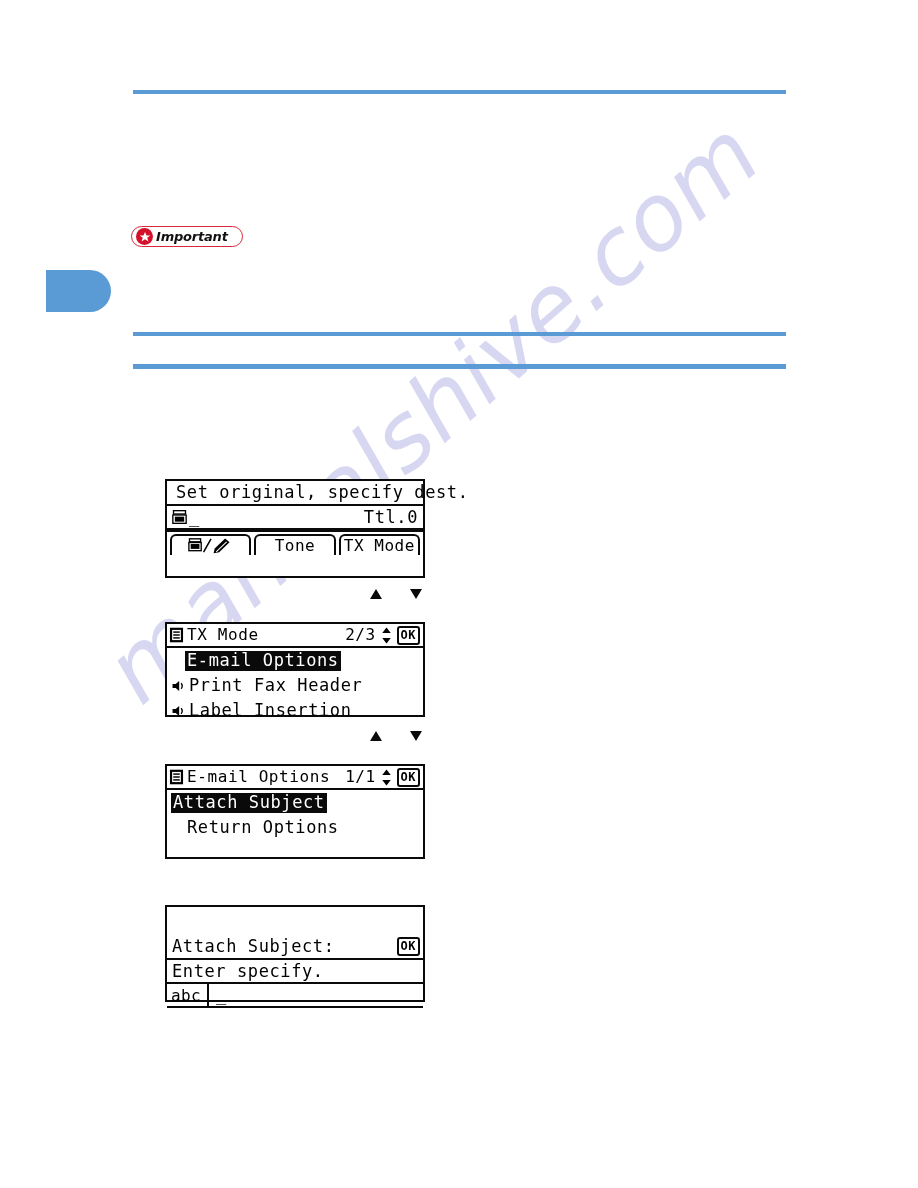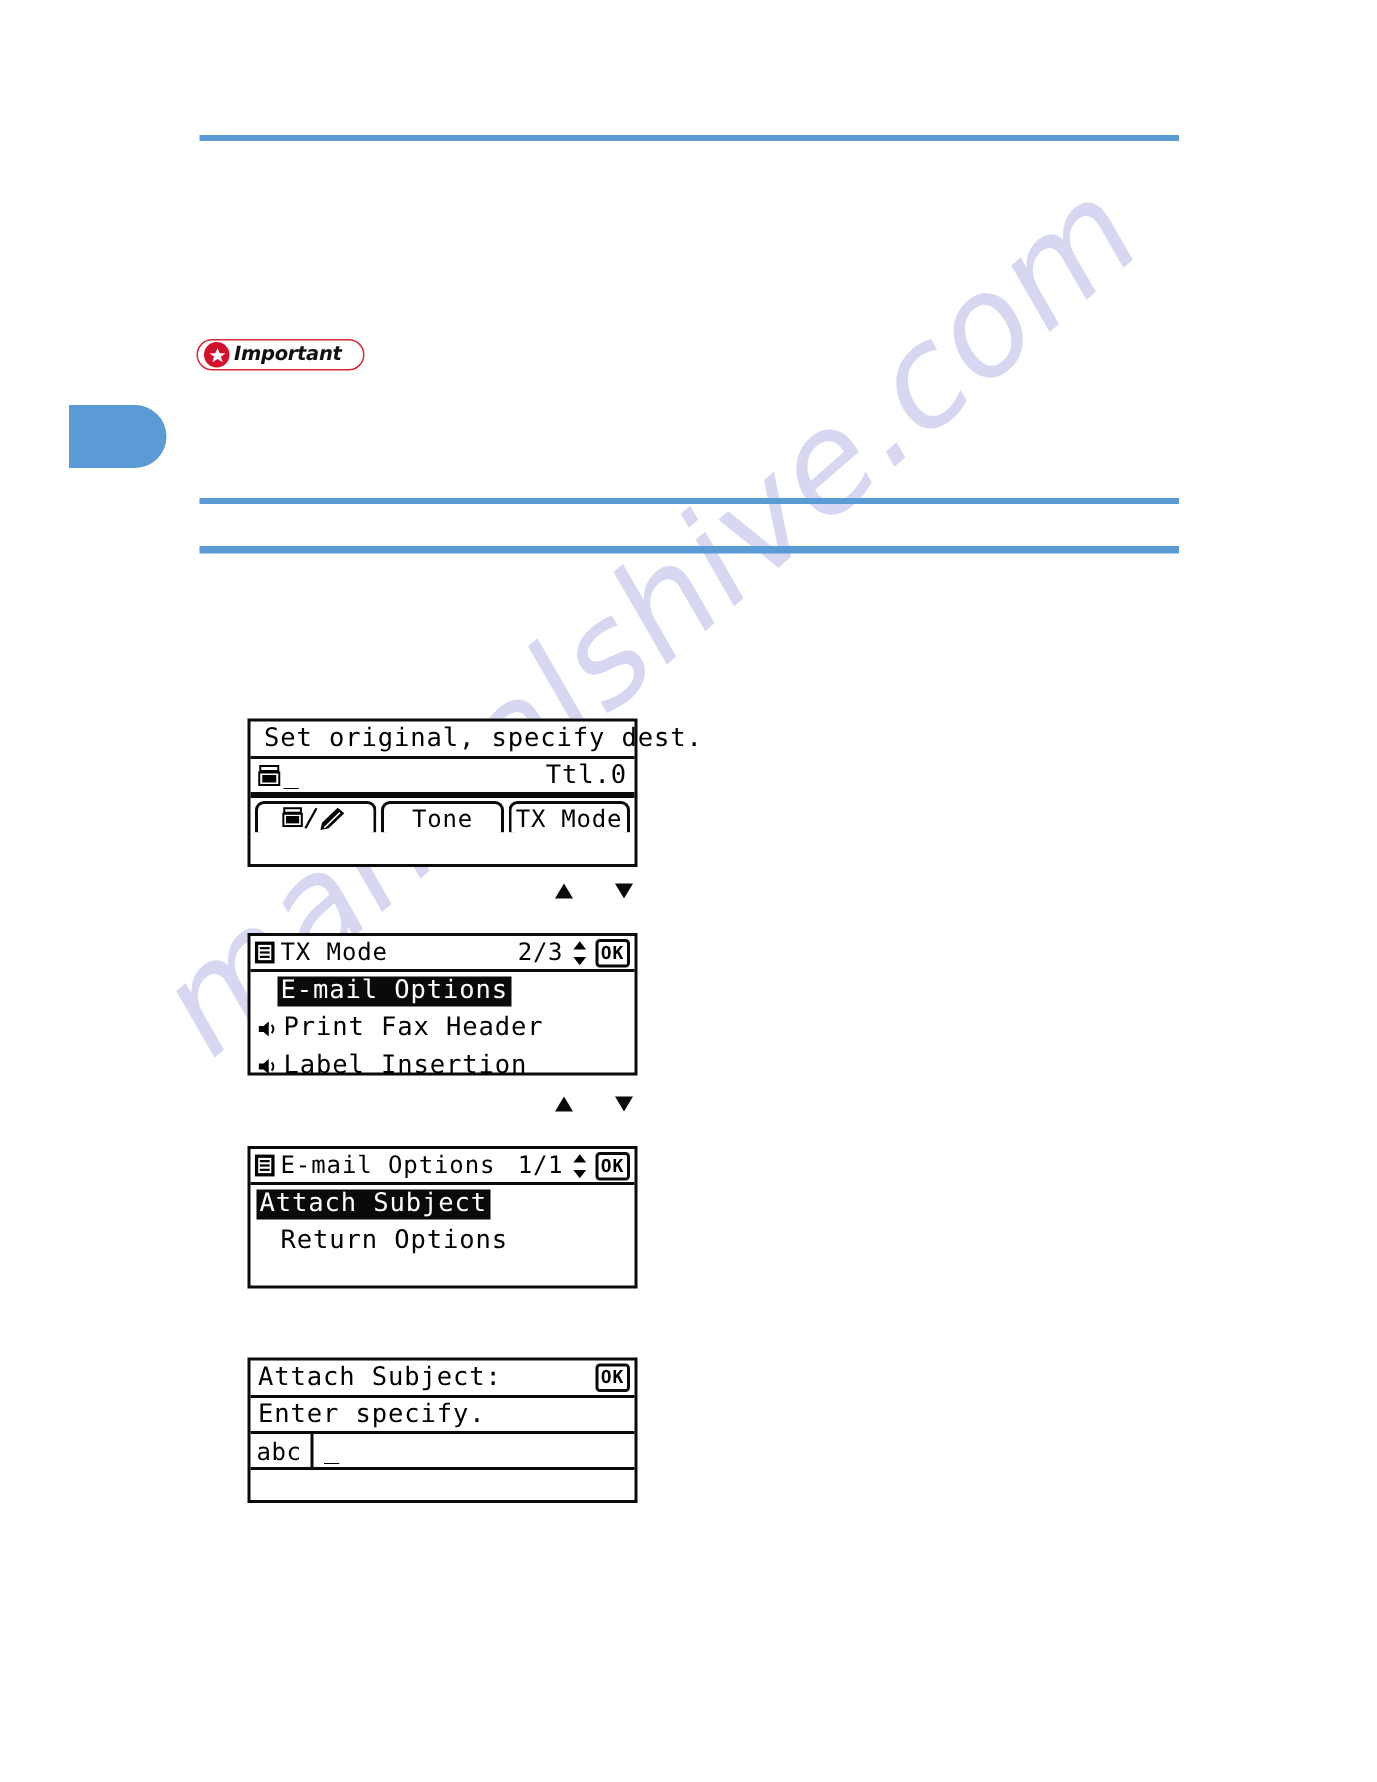--- a/index.html
+++ b/index.html
@@ -186,21 +186,21 @@
     letter-spacing: 0.5px;
     line-height: 1;
     padding: 1px 2px 2px 2px;
     background: #fff;
     color: #000;
   }
   .page-count { font-size: 16px; letter-spacing: 0.5px; line-height: 1; }
 
   
   #panel-entry { left: 165px; top: 905px; width: 260px; height: 97px; }
-  #panel-entry .r-head  { height: 25px; padding: 0 3px 0 5px; }
+  #panel-entry .r-head  { height: 25px; padding: 0 3px 0 5px; margin-top: 28px; }
   #panel-entry .r-msg   { height: 24px; padding: 0 5px; }
   #panel-entry .r-input { height: 24px; padding: 0; }
   #panel-entry .r-blank { height: 20px; }
   .ime-cell {
     width: 42px;
     height: 100%;
     box-sizing: border-box;
     border-right: 2px solid #0a0a0a;
     display: flex;
     align-items: center;

